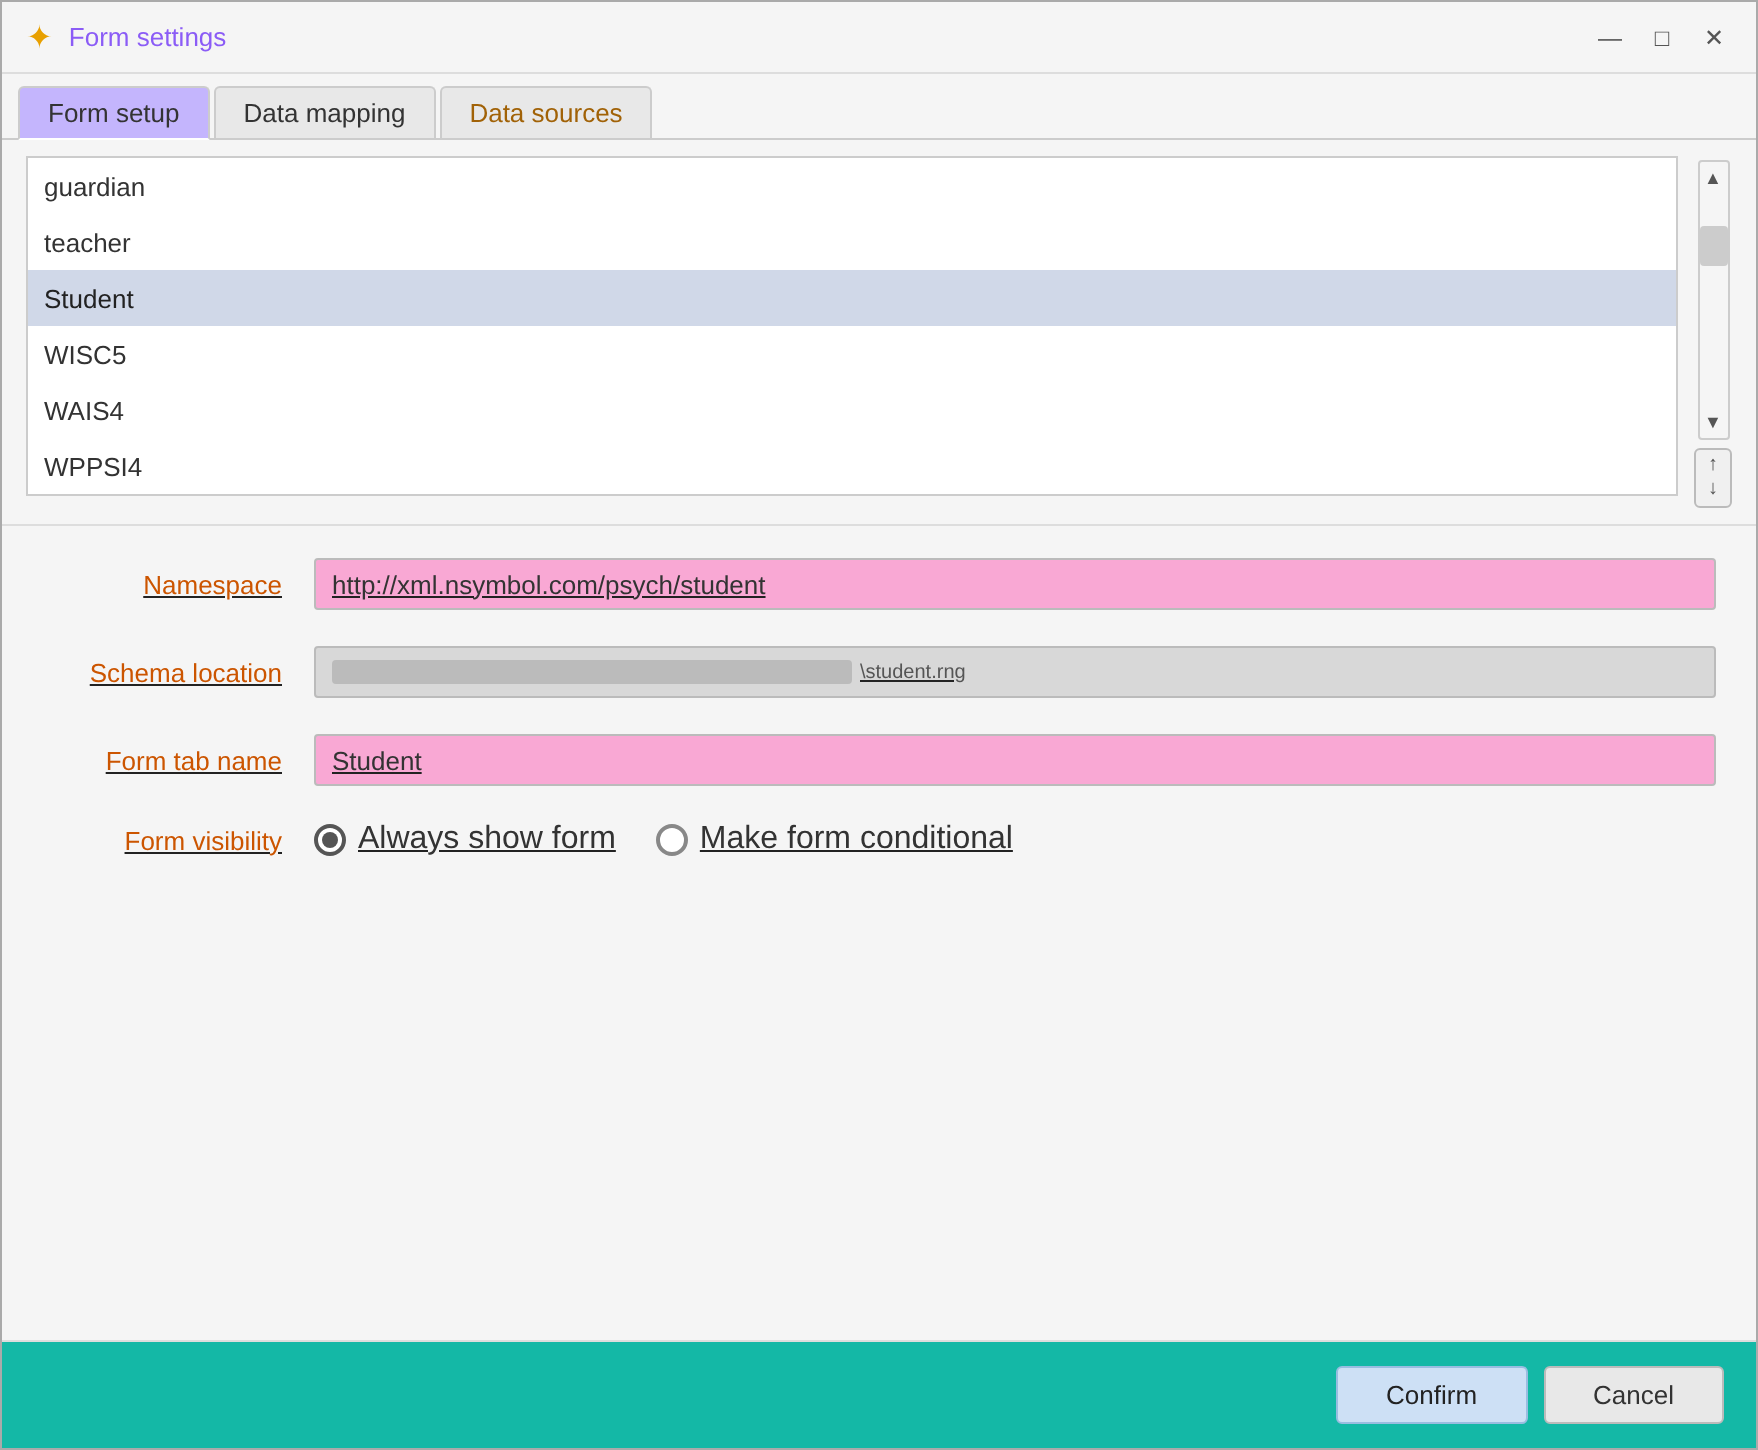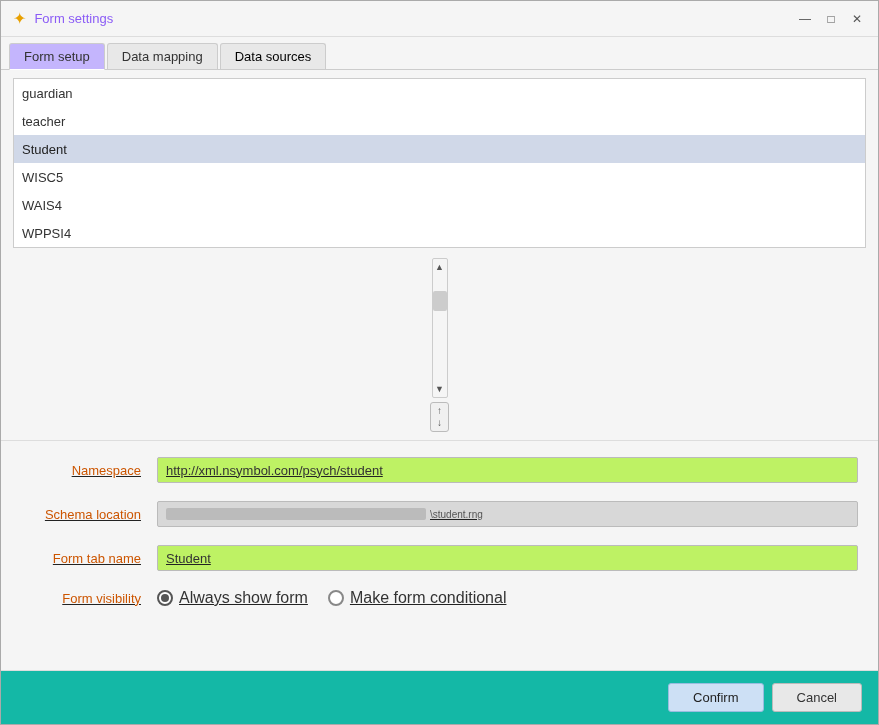--- a/index.html
+++ b/index.html
@@ -101,36 +101,36 @@
 
     .tab.active {
       background: #c4b5fd;
       border-color: #ccc;
       border-bottom: 1px solid #fff;
       margin-bottom: -1px;
       z-index: 1;
     }
 
     .tab.disabled {
-      color: #000000;
+      color: #a16207;
       cursor: default;
     }
 
     
     .content-area {
       flex: 1;
       display: flex;
       flex-direction: column;
       padding: 0;
     }
 
     
     .list-section {
       display: flex;
-      flex-direction: column;
+      flex-direction: row;
       padding: 8px 12px;
       border-bottom: 1px solid #ddd;
       gap: 8px;
     }
 
     .list-container {
       flex: 1;
       border: 1px solid #ccc;
       background: #fff;
       height: 170px;
@@ -217,21 +217,21 @@
       width: 120px;
       text-align: right;
       color: #cc5500;
       font-size: 13px;
       flex-shrink: 0;
     }
 
     .field-input {
       flex: 1;
       border: 1px solid #bbb;
-      background: #bef264;
+      background: #f9a8d4;
       padding: 4px 8px;
       font-size: 13px;
       color: #333;
       border-radius: 2px;
       height: 26px;
     }
 
     .schema-value {
       display: flex;
       align-items: center;

